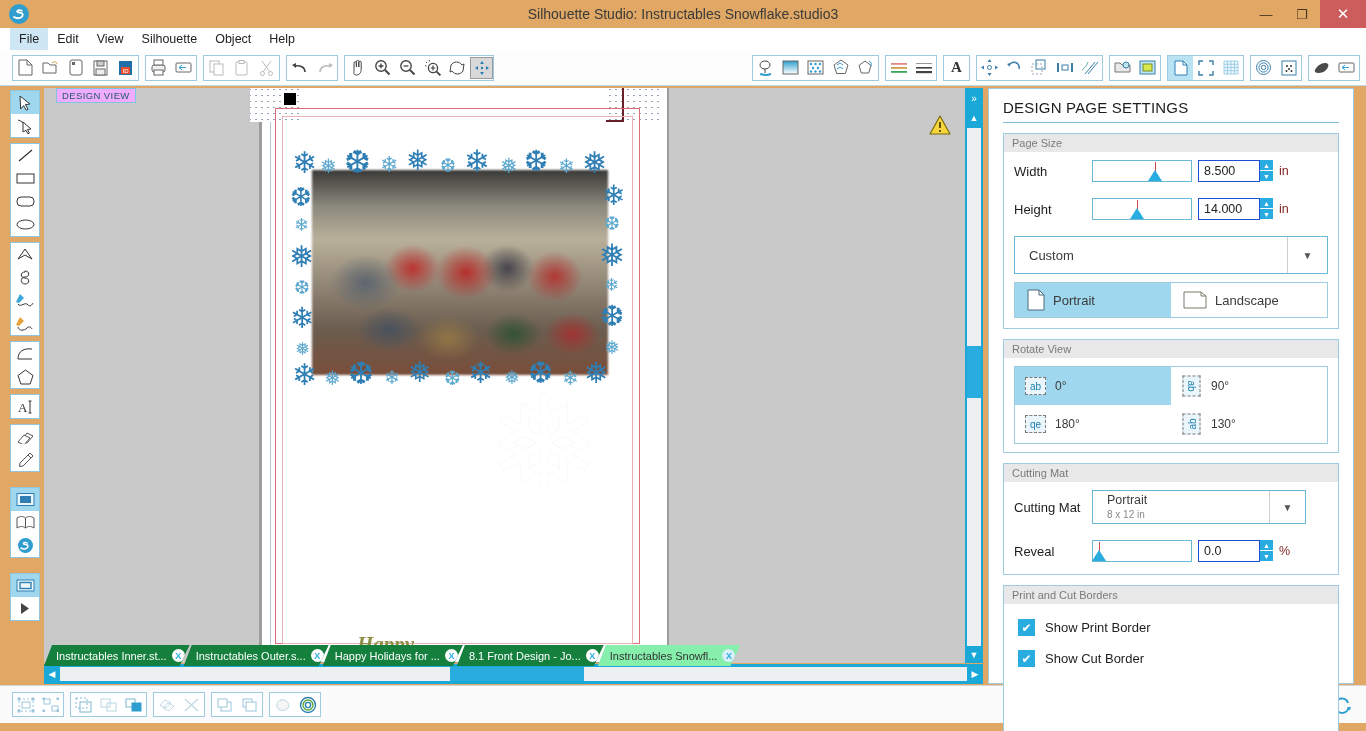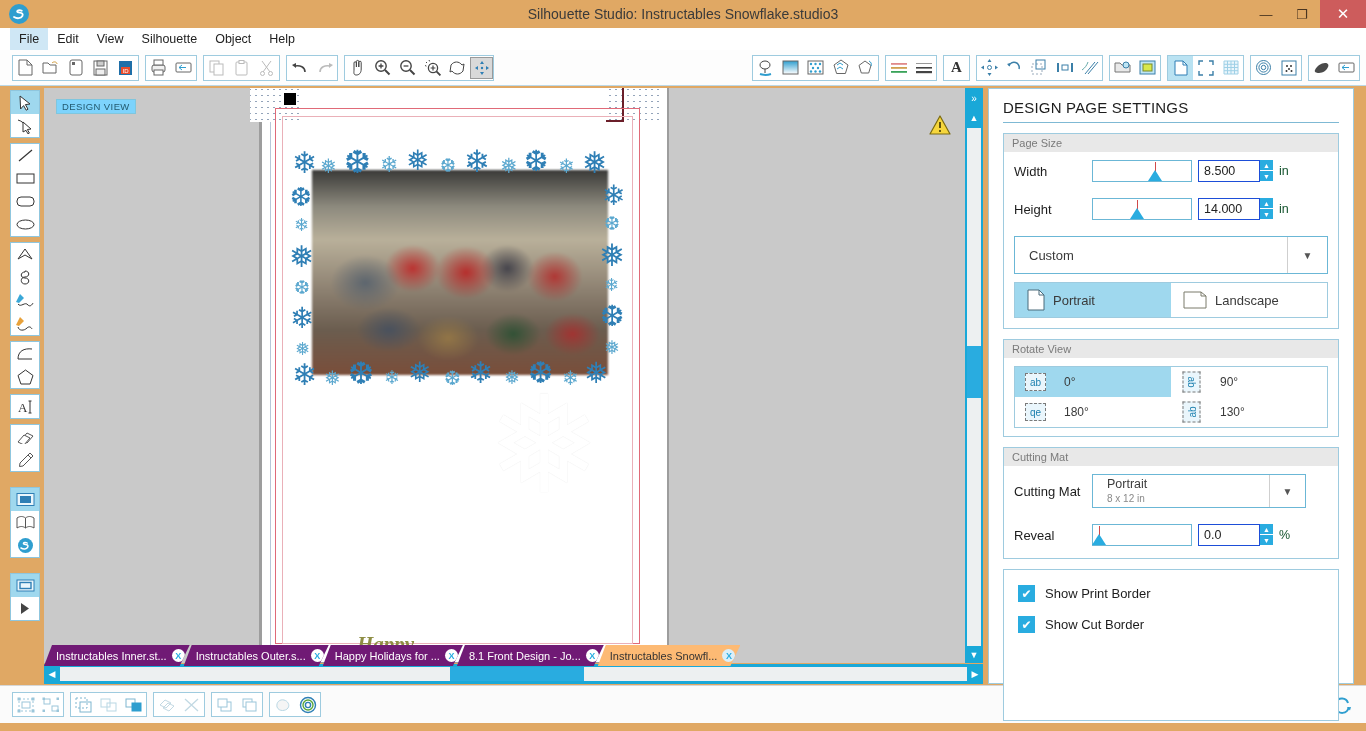--- a/index.html
+++ b/index.html
@@ -164,22 +164,22 @@
     color: #ffffff; font-size: 135px; line-height: 120px; text-align: center;
     text-shadow: 0 0 1px rgba(0,0,0,.12);
   }
   #greeting { position: absolute; left: 313px; top: 543px; }
   #g1 { font-family: "Liberation Serif", serif; font-style: italic; font-weight: bold;
         font-size: 21px; color: #8d8d43; line-height: 27px; }
   #g2 { font-family: "Liberation Serif", serif; font-style: italic; font-weight: bold;
         font-size: 27px; color: #cf3355; line-height: 30px; }
 
   #design-view-badge {
-    position: absolute; left: 12px; top: 11px;
-    background: #7dd3fc; border: 1px solid #7fc6de;
+    position: absolute; left: 12px; top: 0;
+    background: #f0abfc; border: 1px solid #7fc6de;
     font-size: 9.5px; color: #235a70; padding: 1px 5px; letter-spacing: .4px;
   }
   #warn-icon { position: absolute; left: 884px; top: 26px; width: 24px; height: 22px; }
 
   
   #vscroll {
     position: absolute; left: 965px; top: 88px; width: 18px; height: 575px;
     background: #19a8d8;
   }
   #vs-up, #vs-dn {
@@ -207,25 +207,25 @@
     display: flex; align-items: center; justify-content: center;
   }
   #hs-l { left: 0; } #hs-r { right: 0; }
   #hs-track { position: absolute; left: 16px; top: 3px; width: 907px; height: 14px; background: #edf0f1; }
   #hs-thumb { position: absolute; left: 406px; top: 3px; width: 134px; height: 14px; background: #29ace0; }
 
   
   #tabbar { position: absolute; left: 44px; top: 644px; height: 22px; display: flex; align-items: flex-end; }
   .dtab {
     position: relative; height: 21px; display: flex; align-items: center;
-    background: #701a75; color: #ffffff; font-size: 11px;
+    background: #15803d; color: #ffffff; font-size: 11px;
     padding: 0 5px 0 12px; margin-right: -6px;
     clip-path: polygon(8px 0, 100% 0, calc(100% - 10px) 100%, 0 100%);
   }
-  .dtab.active { background: #fdba74; color: #333; z-index: 4; }
+  .dtab.active { background: #86efac; color: #333; z-index: 4; }
   .dtab .x {
     margin-left: 5px; width: 13px; height: 13px; border-radius: 50%;
     background: #ffffff; color: #29ace0; font-size: 9px; font-weight: bold;
     display: flex; align-items: center; justify-content: center;
   }
   .dtab.active .x { background: #d9effa; color: #29ace0; }
 
   
   #bottombar {
     position: absolute; left: 0; top: 685px; width: 1366px; height: 38px;
@@ -265,40 +265,40 @@
   .numbox {
     width: 62px; height: 22px; border: 1px solid #1d4ed8; background: #fff;
     font-size: 12.5px; color: #222; padding: 0 5px; line-height: 20px;
   }
   .spin { width: 13px; height: 22px; display: flex; flex-direction: column; }
   .spin div {
     flex: 1; background: #29ace0; color: #fff; font-size: 7px;
     display: flex; align-items: center; justify-content: center;
     border-bottom: 1px solid #fff;
   }
-  .unit { font-size: 12.5px; color: #14532d; margin-left: 6px; }
+  .unit { font-size: 12.5px; color: #7f1d1d; margin-left: 6px; }
   .combo {
     position: relative; width: 100%; height: 38px; border: 1px solid #6bb7d6;
     background: #fff; display: flex; align-items: center; padding-left: 14px;
   }
   .combo .val { font-size: 13px; color: #3a3a3a; }
   .combo .arrow {
     position: absolute; right: 0; top: 0; height: 36px; width: 40px;
     border-left: 1px solid #cfcfcf; display: flex; align-items: center; justify-content: center;
     font-size: 10px; color: #555;
   }
   .orient-row { display: flex; margin-top: 8px; border: 1px solid #9ecbdf; }
   .orient {
     flex: 1; height: 34px; display: flex; align-items: center; gap: 8px; padding-left: 12px;
     font-size: 13px; color: #3a3a3a;
   }
   .orient.on { background: #9fd8ee; }
   .rot-grid { display: grid; grid-template-columns: 1fr 1fr; border: 1px solid #9ecbdf; }
   .rot {
-    height: 30px; display: flex; align-items: center; gap: 18px; padding-left: 10px;
+    height: 38px; display: flex; align-items: center; gap: 9px; padding-left: 10px;
     font-size: 12px; color: #3a3a3a;
   }
   .rot.on { background: #9fd8ee; }
   .rot .gl {
     width: 21px; height: 18px; border: 1px dashed #7a7a7a; background: #eaf6fc;
     color: #1a7fae; font-size: 10px; display: flex; align-items: center; justify-content: center;
     font-family: "Liberation Sans", sans-serif;
   }
   .rot .gl.r90 { transform: rotate(90deg); }
   .rot .gl.r270 { transform: rotate(270deg); }
@@ -1135,20 +1135,21 @@
           <div class="spin">
             <div>▲</div>
             <div>▼</div>
           </div>
           <div class="unit">%</div>
         </div>
       </div>
     </div>
 
     <div class="section" style="height:152px;">
+      <div class="section-head">Print and Cut Borders</div>
       <div class="section-body">
         <div class="chk-row">
           <span class="chk">✔</span>
           <span class="chk-lbl">Show Print Border</span>
         </div>
         <div class="chk-row">
           <span class="chk">✔</span>
           <span class="chk-lbl">Show Cut Border</span>
         </div>
       </div>

